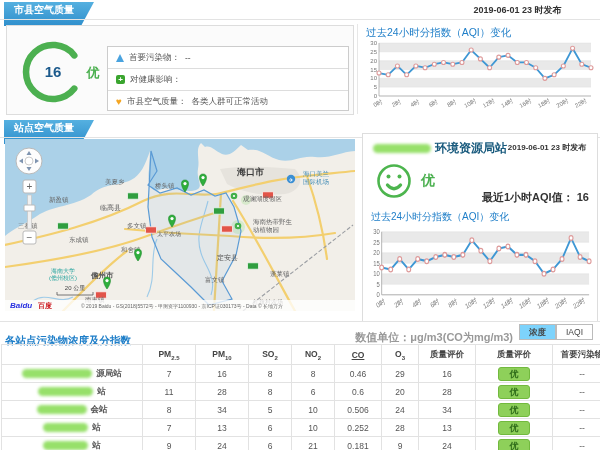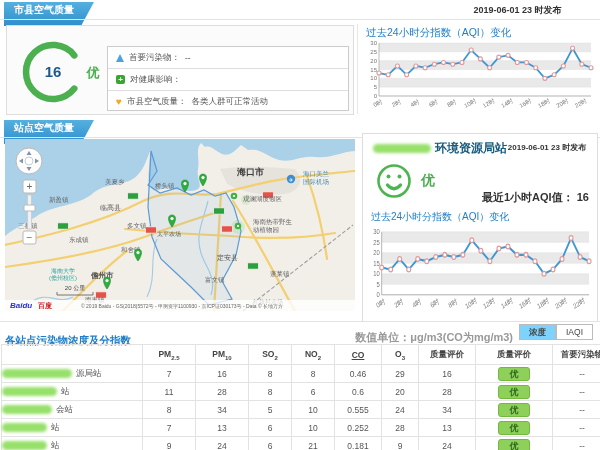--- a/index.html
+++ b/index.html
@@ -32,21 +32,21 @@
   .section-title{color:#1e7ec8;font-weight:bold;font-size:10.5px;}
   .unit-note{color:#999;font-size:11px;font-weight:bold;text-align:right;}
   .toggle-btn{position:absolute;height:16px;line-height:14px;font-size:8.5px;color:#444;
       border:1px solid #bbb;background:#fff;text-align:center;cursor:pointer;box-sizing:border-box;}
   .toggle-btn.active{background:#7dd3fc;font-weight:bold;}
   table.data{position:absolute;left:1px;top:344px;width:598px;border-collapse:collapse;
       table-layout:fixed;font-size:8.5px;color:#555;}
   table.data th,table.data td{border:1px solid #e2e2e2;text-align:center;height:17px;padding:0;}
   table.data thead th{height:19px;color:#444;font-weight:bold;font-size:8.5px;}
   table.data sub{font-size:6px;}
-  .station-inner{display:flex;align-items:center;gap:4px;}
+  .station-inner{display:flex;align-items:center;justify-content:center;gap:4px;font-weight:bold;}
   .grade-badge{display:inline-block;width:30px;height:12px;line-height:12px;background:#8ed05a;
       border:1px solid #72b93e;border-radius:3px;color:#2f6d1a;font-weight:bold;font-size:9px;}
 </style>
 </head>
 <body>
 
 <div class="abs tab-ribbon" style="left:4px;top:2px;">市县空气质量</div>
 <div class="abs pub-date" style="left:440px;top:4px;width:155px;">2019-06-01 23 时发布</div>
 <div class="abs hline" style="left:0;top:19px;width:600px;"></div>
 
@@ -379,21 +379,21 @@
         <td>
           <div class="station-inner">
             <span class="blur-blob" style="width: 50px;"></span>
             <span>会站</span>
           </div>
         </td>
         <td>8</td>
         <td>34</td>
         <td>5</td>
         <td>10</td>
-        <td>0.555</td>
+        <td>0.506</td>
         <td>24</td>
         <td>34</td>
         <td><span class="grade-badge">优</span></td>
         <td>--</td>
       </tr>
       <tr>
         <td>
           <div class="station-inner">
             <span class="blur-blob" style="width: 45px;"></span>
             <span>站</span>

